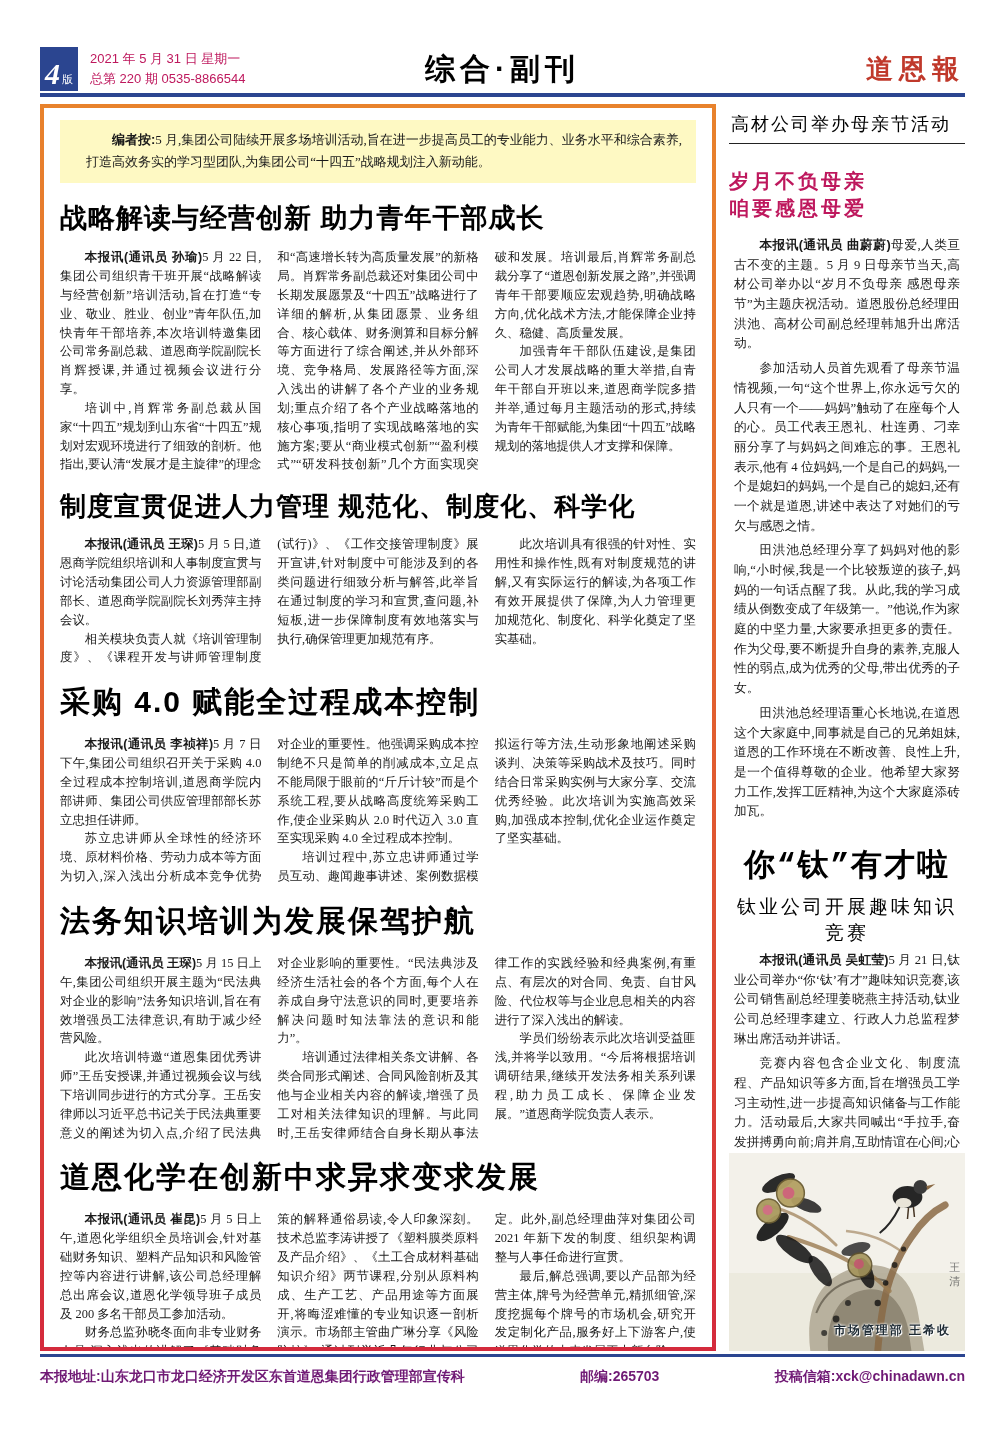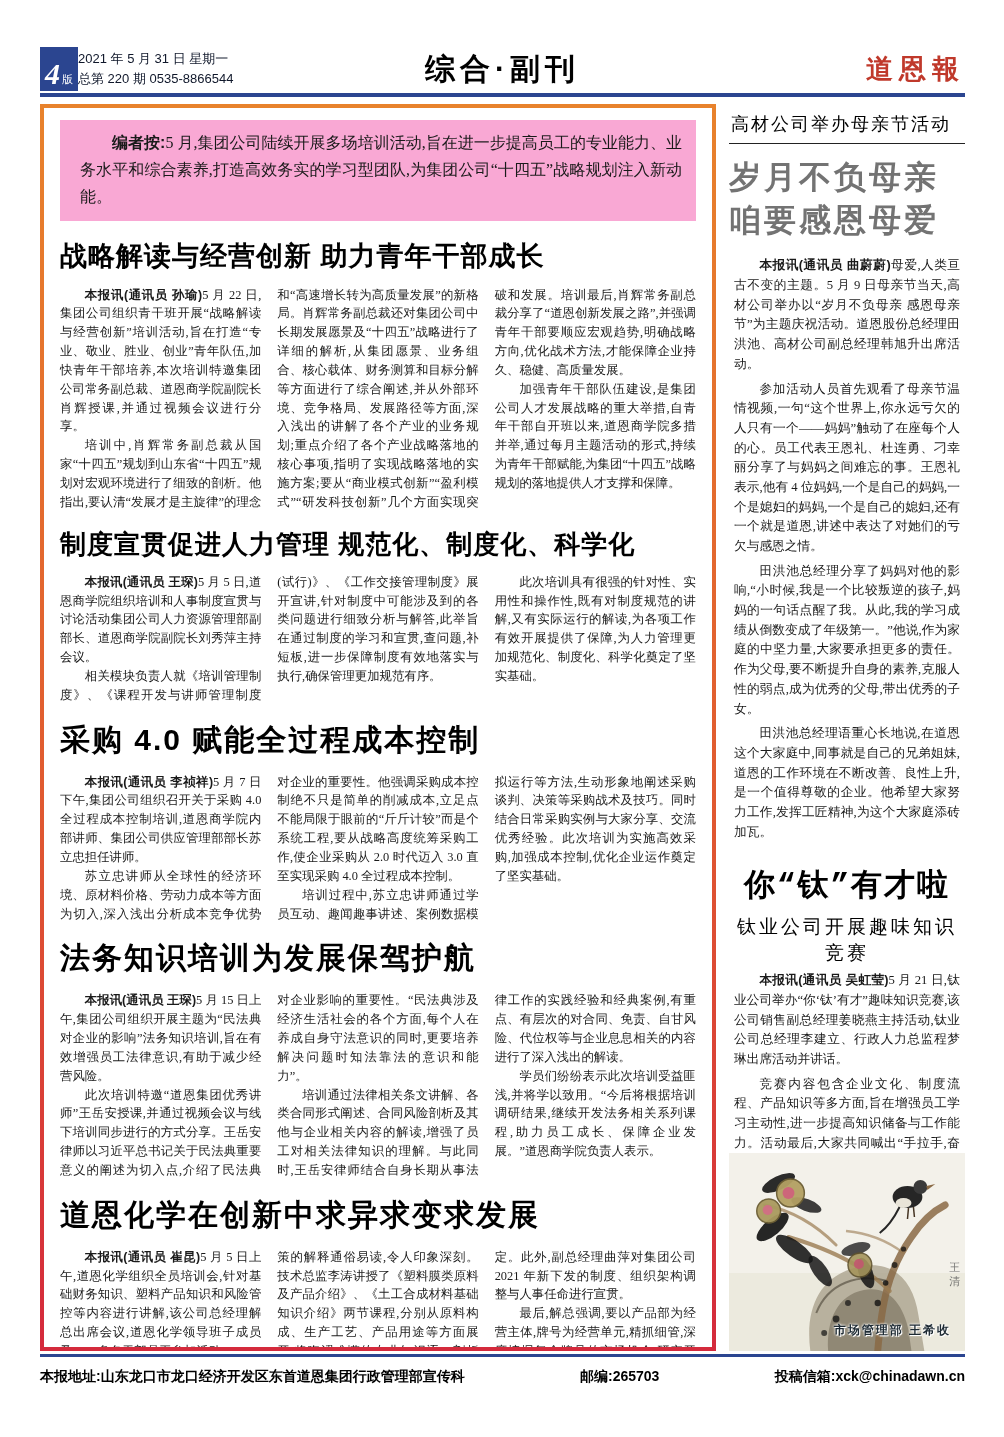--- a/index.html
+++ b/index.html
@@ -18,21 +18,21 @@
     position: absolute; top: 44px; left: 40px; right: 39px;
     height: 50px; display: flex; align-items: center;
   }
   .pagenum-box {
     width: 38px; height: 44px; background: #2b4590;
     color: #fff; display: flex; align-items: flex-end; justify-content: center;
     padding-bottom: 4px; flex: none;
   }
   .pagenum { font-size: 30px; font-style: italic; line-height: 0.9; font-weight: 700; }
   .pagelabel { font-size: 11px; margin-left: 2px; }
-  .header-meta { font-family: "Liberation Sans", sans-serif; font-size: 13px; line-height: 1.55; color:#0f172a; }
+  .header-meta { margin-left: 12px; font-family: "Liberation Sans", sans-serif; font-size: 13px; line-height: 1.55; color:#be185d; }
   .section-title {
     position: absolute; left: 50%; transform: translateX(-50%);
     font-family: "Liberation Sans", "DejaVu Sans", sans-serif;
     font-weight: 700; font-size: 30px; letter-spacing: 5px; color:#000;
   }
   .masthead {
     margin-left: auto; font-size: 27px; font-weight: 700;
     color: #c0392b; letter-spacing: 6px;
     font-family: "Liberation Serif", serif;
   }
@@ -40,21 +40,21 @@
 
   
   .content { position: absolute; top: 104px; left: 40px; right: 39px; bottom: 86px; display: flex; gap: 13px; }
   .main-box {
     width: 676px; flex: none; height: 100%;
     border: 4px solid;
     border-image: linear-gradient(180deg, #e8822c 0%, #e05a30 55%, #d42a3c 100%) 1;
     padding: 12px 16px 10px 16px;
     overflow: hidden;
   }
-  .editor-note { background: #f9a8d4; padding: 9px 14px 10px 20px; font-size: 16px; line-height: 1.7; }
+  .editor-note { background: #fef9c3; padding: 9px 14px 10px 26px; font-size: 13px; line-height: 1.7; }
   .editor-note p { text-indent: 2em; text-align: justify; }
   .editor-note b { font-family: "Liberation Sans", sans-serif; }
 
   .headline {
     font-family: "Liberation Sans", "DejaVu Sans", sans-serif;
     font-weight: 700; text-align: left; color: #000; letter-spacing: 1px;
   }
   .h-a1 { font-size: 27px; margin: 17px 0 12px; }
   .h-a2 { font-size: 26px; margin: 15px 0 11px; }
   .h-a3 { font-size: 30px; margin: 15px 0 12px; letter-spacing: 2px; }
@@ -66,22 +66,22 @@
   .lead { font-family: "Liberation Sans", sans-serif; font-weight: 700; }
 
   
   .sidebar { flex: 1; position: relative; overflow: hidden; font-size: 12.7px; }
   .kicker {
     font-size: 18px; letter-spacing: 2px; padding: 8px 0 7px 2px;
     border-bottom: 1.5px solid #222; color: #000;
   }
   .side-title {
     font-family: "Liberation Sans", sans-serif; font-weight: 700;
-    font-size: 32px; line-height: 1.35; letter-spacing: 3px;
-    margin: 12px 0 14px; color:#737373;
+    font-size: 20px; line-height: 1.35; letter-spacing: 3px;
+    margin: 24px 0 14px; color:#be185d;
   }
   .side-body { text-align: justify; line-height: 1.55; }
   .side-body .para { margin: 5px; }
   .side-title2 {
     font-family: Liberation Mono, monospace; font-weight: 700;
     font-size: 31px; letter-spacing: 2px; text-align: center;
     margin: 22px 0 8px; color:#000;
   }
   .side-subtitle { font-size: 19px; text-align: center; letter-spacing: 3px; color:#000; }
 
@@ -92,21 +92,21 @@
     font-family: "Liberation Sans", sans-serif; font-weight: 700;
     font-size: 12px; letter-spacing: 2px; color: #1d2a33;
     text-shadow: 0 0 3px #fff, 0 0 2px #fff, 1px 1px 0 #fff;
   }
 
   
   .footer {
     position: absolute; left: 40px; right: 39px; top: 1354px;
     border-top: 3px solid #2b4590; padding-top: 11px;
     display: flex; justify-content: space-between;
-    font-family: "Liberation Sans", sans-serif; font-weight: 700; font-size: 14px; color:#000000;
+    font-family: "Liberation Sans", sans-serif; font-weight: 700; font-size: 14px; color:#701a75;
   }
 </style>
 </head>
 <body>
 
 <div class="page">
 
   <div class="header">
     <div class="pagenum-box">
       <span class="pagenum">4</span>

